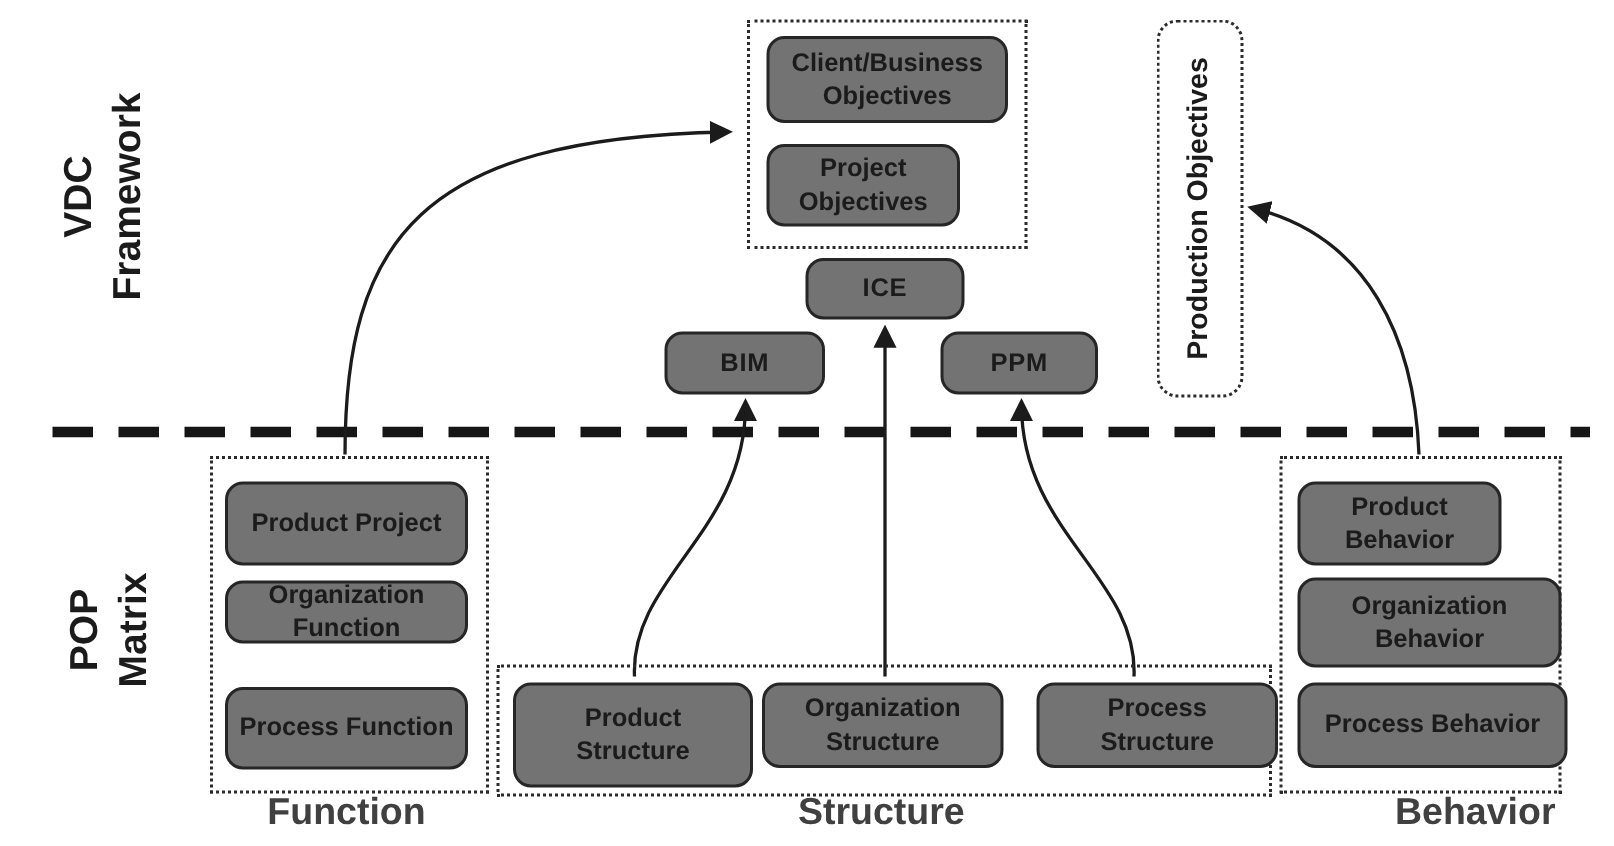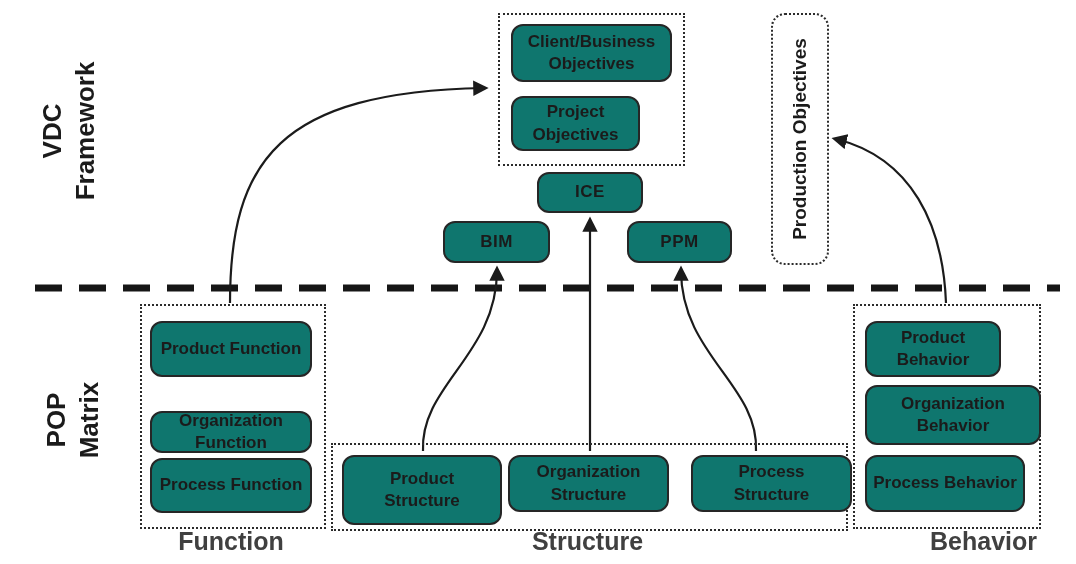--- a/index.html
+++ b/index.html
@@ -29,21 +29,21 @@
   .group{
     position:absolute;
     border:2px dotted #2b2b2b;
   }
 
   
   .node{
     position:absolute;
     border:2.5px solid #262626;
     border-radius:12px;
-    background:#0f766e;
+    background:#737373;
     display:flex;
     align-items:center;
     justify-content:center;
     text-align:center;
     font-weight:bold;
     font-size:17px;
     line-height:1.3;
     padding:2px 6px;
     box-sizing:border-box;
     color:#1b1b1b;
@@ -126,23 +126,23 @@
   <div class="node tool" style="left:627px;top:221px;width:105px;height:42px;">
     <span>PPM</span>
   </div>
 
   <div class="prod-obj" style="left:771px;top:13px;width:54px;height:248px;">
     <span class="vtext">Production Objectives</span>
   </div>
 
   <div class="group" style="left:140px;top:304px;width:182px;height:221px;"></div>
   <div class="node" style="left:150px;top:321px;width:162px;height:56px;">
-    <span>Product Function</span>
+    <span>Product Project</span>
   </div>
-  <div class="node" style="left:150px;top:387px;width:162px;height:42px;margin-top:24px;">
+  <div class="node" style="left:150px;top:387px;width:162px;height:42px;">
     <span>Organization Function</span>
   </div>
   <div class="node" style="left:150px;top:458px;width:162px;height:55px;">
     <span>Process Function</span>
   </div>
   <div class="col-label" style="left:140px;top:527px;width:182px;">Function</div>
 
   <div class="group" style="left:331px;top:443px;width:513px;height:84px;"></div>
   <div class="node" style="left:342px;top:455px;width:160px;height:70px;">
     <span>Product Structure</span>
@@ -155,18 +155,18 @@
   </div>
   <div class="col-label" style="left:331px;top:527px;width:513px;">Structure</div>
 
   <div class="group" style="left:853px;top:304px;width:184px;height:221px;"></div>
   <div class="node" style="left:865px;top:321px;width:136px;height:56px;">
     <span>Product Behavior</span>
   </div>
   <div class="node" style="left:865px;top:385px;width:176px;height:60px;">
     <span>Organization Behavior</span>
   </div>
-  <div class="node" style="left:865px;top:455px;width:160px;height:57px;">
+  <div class="node" style="left:865px;top:455px;width:180px;height:57px;">
     <span>Process Behavior</span>
   </div>
   <div class="col-label" style="left:853px;top:527px;width:184px;text-align:right;">Behavior</div>
 
 </div>
 
 </body></html>

